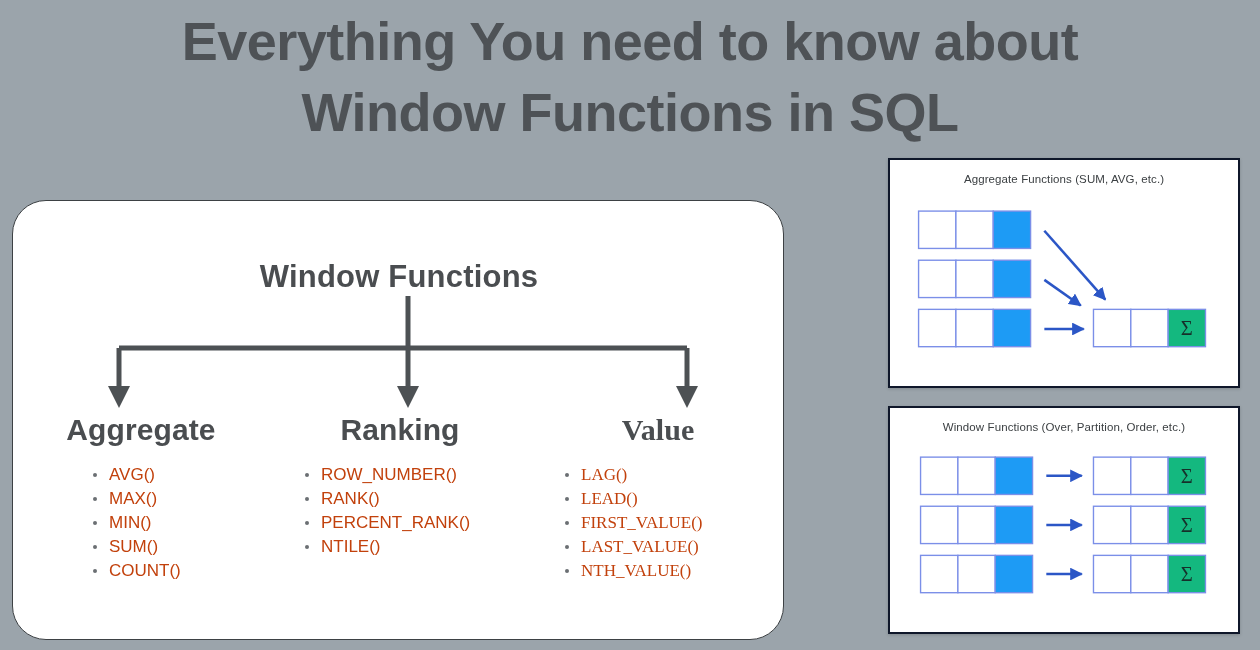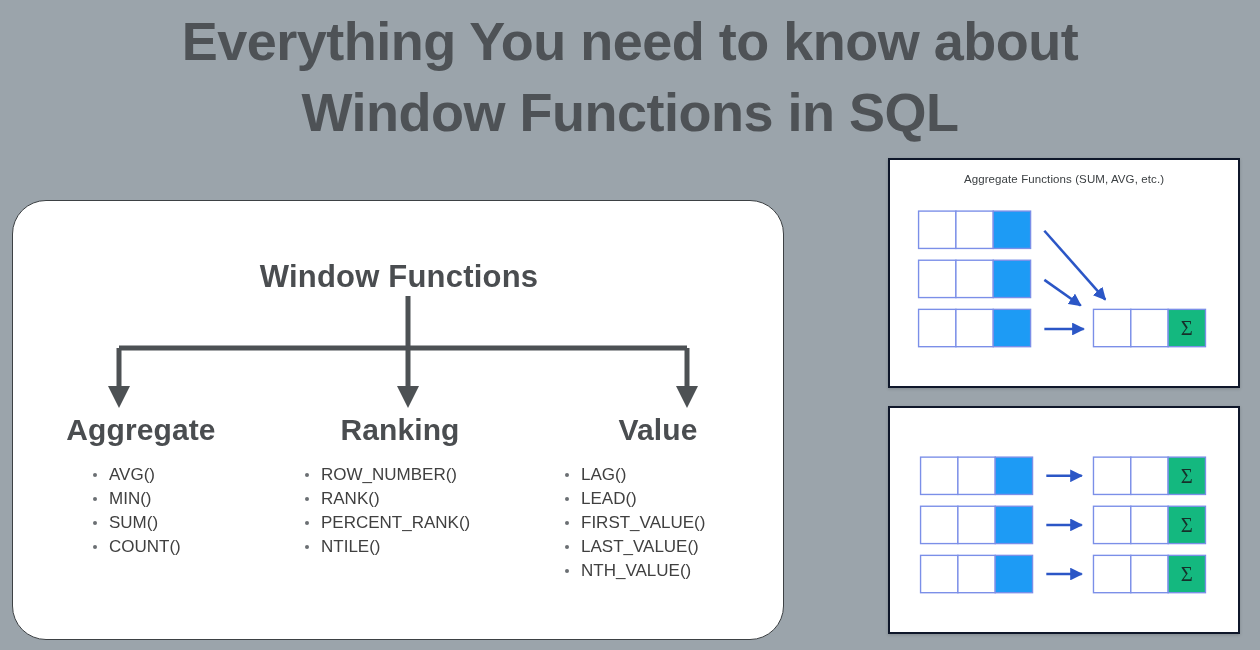--- a/index.html
+++ b/index.html
@@ -64,21 +64,21 @@
     height: 118px;
   }
 
   .branch-col {
     position: absolute;
     top: 212px;
     width: 250px;
   }
   .branch-col.c1 { left: 8px; }
   .branch-col.c2 { left: 262px; }
-  .branch-col.c3 { left: 520px; }
+  .branch-col.c3 { left: 520px; font-family: Liberation Serif, serif; }
 
   .branch-head {
     text-align: center;
     color: #4a4d50;
     font-size: 30px;
     font-weight: bold;
     margin: 0 0 16px 0;
     letter-spacing: 0.1px;
   }
   .branch-col.c1 .branch-head { padding-right: 10px; }
@@ -86,21 +86,21 @@
   .fn-list {
     list-style: none;
     margin: 0;
     padding: 0 0 0 72px;
   }
   .branch-col.c2 .fn-list { padding-left: 30px; }
   .branch-col.c3 .fn-list { padding-left: 32px; }
 
   .fn-list li {
     position: relative;
-    color: #404040;
+    color: #c2410c;
     font-size: 17px;
     line-height: 24px;
     padding-left: 16px;
     white-space: nowrap;
   }
   .fn-list li::before {
     content: "";
     position: absolute;
     left: 0;
     top: 10px;
@@ -163,20 +163,21 @@
       <path d="M25,90 L47,90 L36,112 Z"></path>
       <path d="M314,90 L336,90 L325,112 Z"></path>
       <path d="M593,90 L615,90 L604,112 Z"></path>
     </g>
   </svg>
 
   <div class="branch-col c1">
     <div class="branch-head">Aggregate</div>
     <ul class="fn-list">
       <li>AVG()</li>
+      <li>MAX()</li>
       <li>MIN()</li>
       <li>SUM()</li>
       <li>COUNT()</li>
     </ul>
   </div>
 
   <div class="branch-col c2">
     <div class="branch-head">Ranking</div>
     <ul class="fn-list">
       <li>ROW_NUMBER()</li>
@@ -234,20 +235,21 @@
     <g stroke="#7b8fe8" stroke-width="1.4">
       <rect x="206" y="152" width="38" height="38" fill="#ffffff"></rect>
       <rect x="244" y="152" width="38" height="38" fill="#ffffff"></rect>
       <rect x="282" y="152" width="38" height="38" fill="#14b87f"></rect>
     </g>
     <text x="301" y="178" text-anchor="middle" font-family="Liberation Serif, serif" font-size="21" fill="#16302a">Σ</text>
   </svg>
 </div>
 
 <div class="panel" id="panel-window">
+  <div class="panel-title">Window Functions (Over, Partition, Order, etc.)</div>
   <svg class="panel-canvas" viewBox="0 0 352 228" width="352" height="228">
     <defs>
       <marker id="ah-win" viewBox="0 0 10 10" refX="9" refY="5" markerWidth="5" markerHeight="5" orient="auto-start-reverse">
         <path d="M0,0 L10,5 L0,10 Z" fill="#2b56c6"></path>
       </marker>
     </defs>
 
     <g stroke="#7b8fe8" stroke-width="1.4">
       <rect x="30" y="50" width="38" height="38" fill="#ffffff"></rect>
       <rect x="68" y="50" width="38" height="38" fill="#ffffff"></rect>

